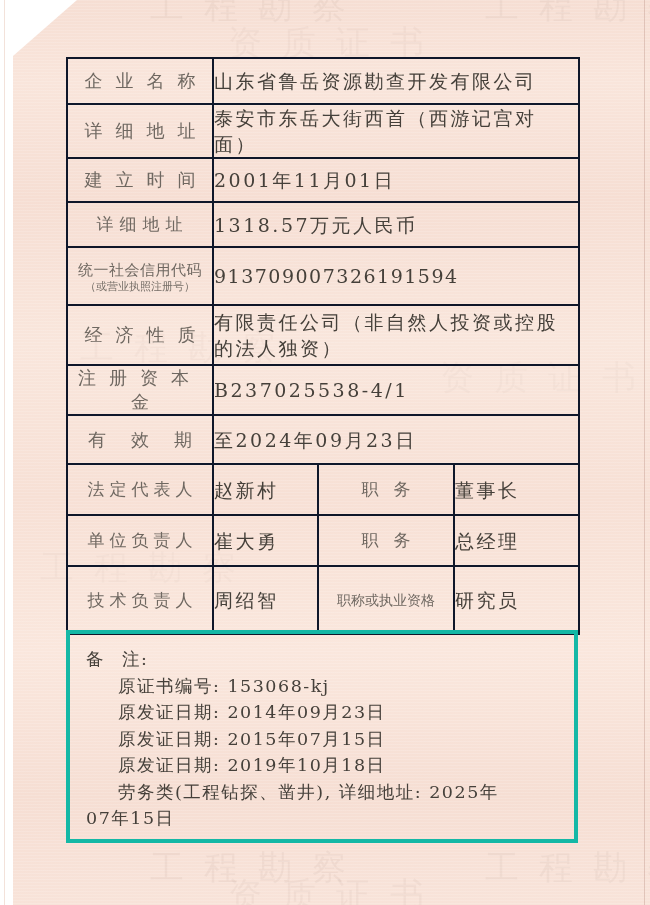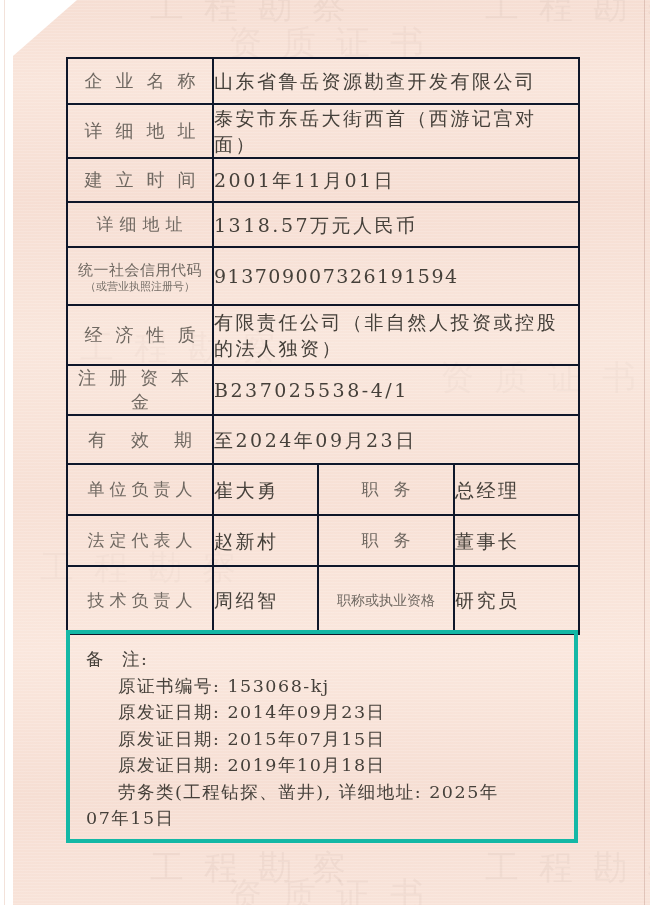--- a/index.html
+++ b/index.html
@@ -151,30 +151,30 @@
       </tr>
       <tr style="height:45px">
         <td class="lbl"><span class="ls4">注册资本金</span></td>
         <td class="val" colspan="3">B237025538-4/1</td>
       </tr>
       <tr style="height:49px">
         <td class="lbl"><span class="ls3">有效期</span></td>
         <td class="val" colspan="3">至2024年09月23日</td>
       </tr>
       <tr style="height:51px">
+        <td class="lbl"><span class="ls5">法定代表人</span></td>
+        <td class="val">赵新村</td>
+        <td class="lbl"><span class="ls2">职务</span></td>
+        <td class="val">董事长</td>
+      </tr>
+      <tr style="height:51px">
         <td class="lbl"><span class="ls5">单位负责人</span></td>
         <td class="val">崔大勇</td>
         <td class="lbl"><span class="ls2">职务</span></td>
         <td class="val">总经理</td>
-      </tr>
-      <tr style="height:51px">
-        <td class="lbl"><span class="ls5">法定代表人</span></td>
-        <td class="val">赵新村</td>
-        <td class="lbl"><span class="ls2">职务</span></td>
-        <td class="val">董事长</td>
       </tr>
       <tr style="height:68px">
         <td class="lbl"><span class="ls5">技术负责人</span></td>
         <td class="val">周绍智</td>
         <td class="lbl"><span class="lbl-long">职称或执业资格</span></td>
         <td class="val">研究员</td>
       </tr>
     </tbody>
   </table>
 

